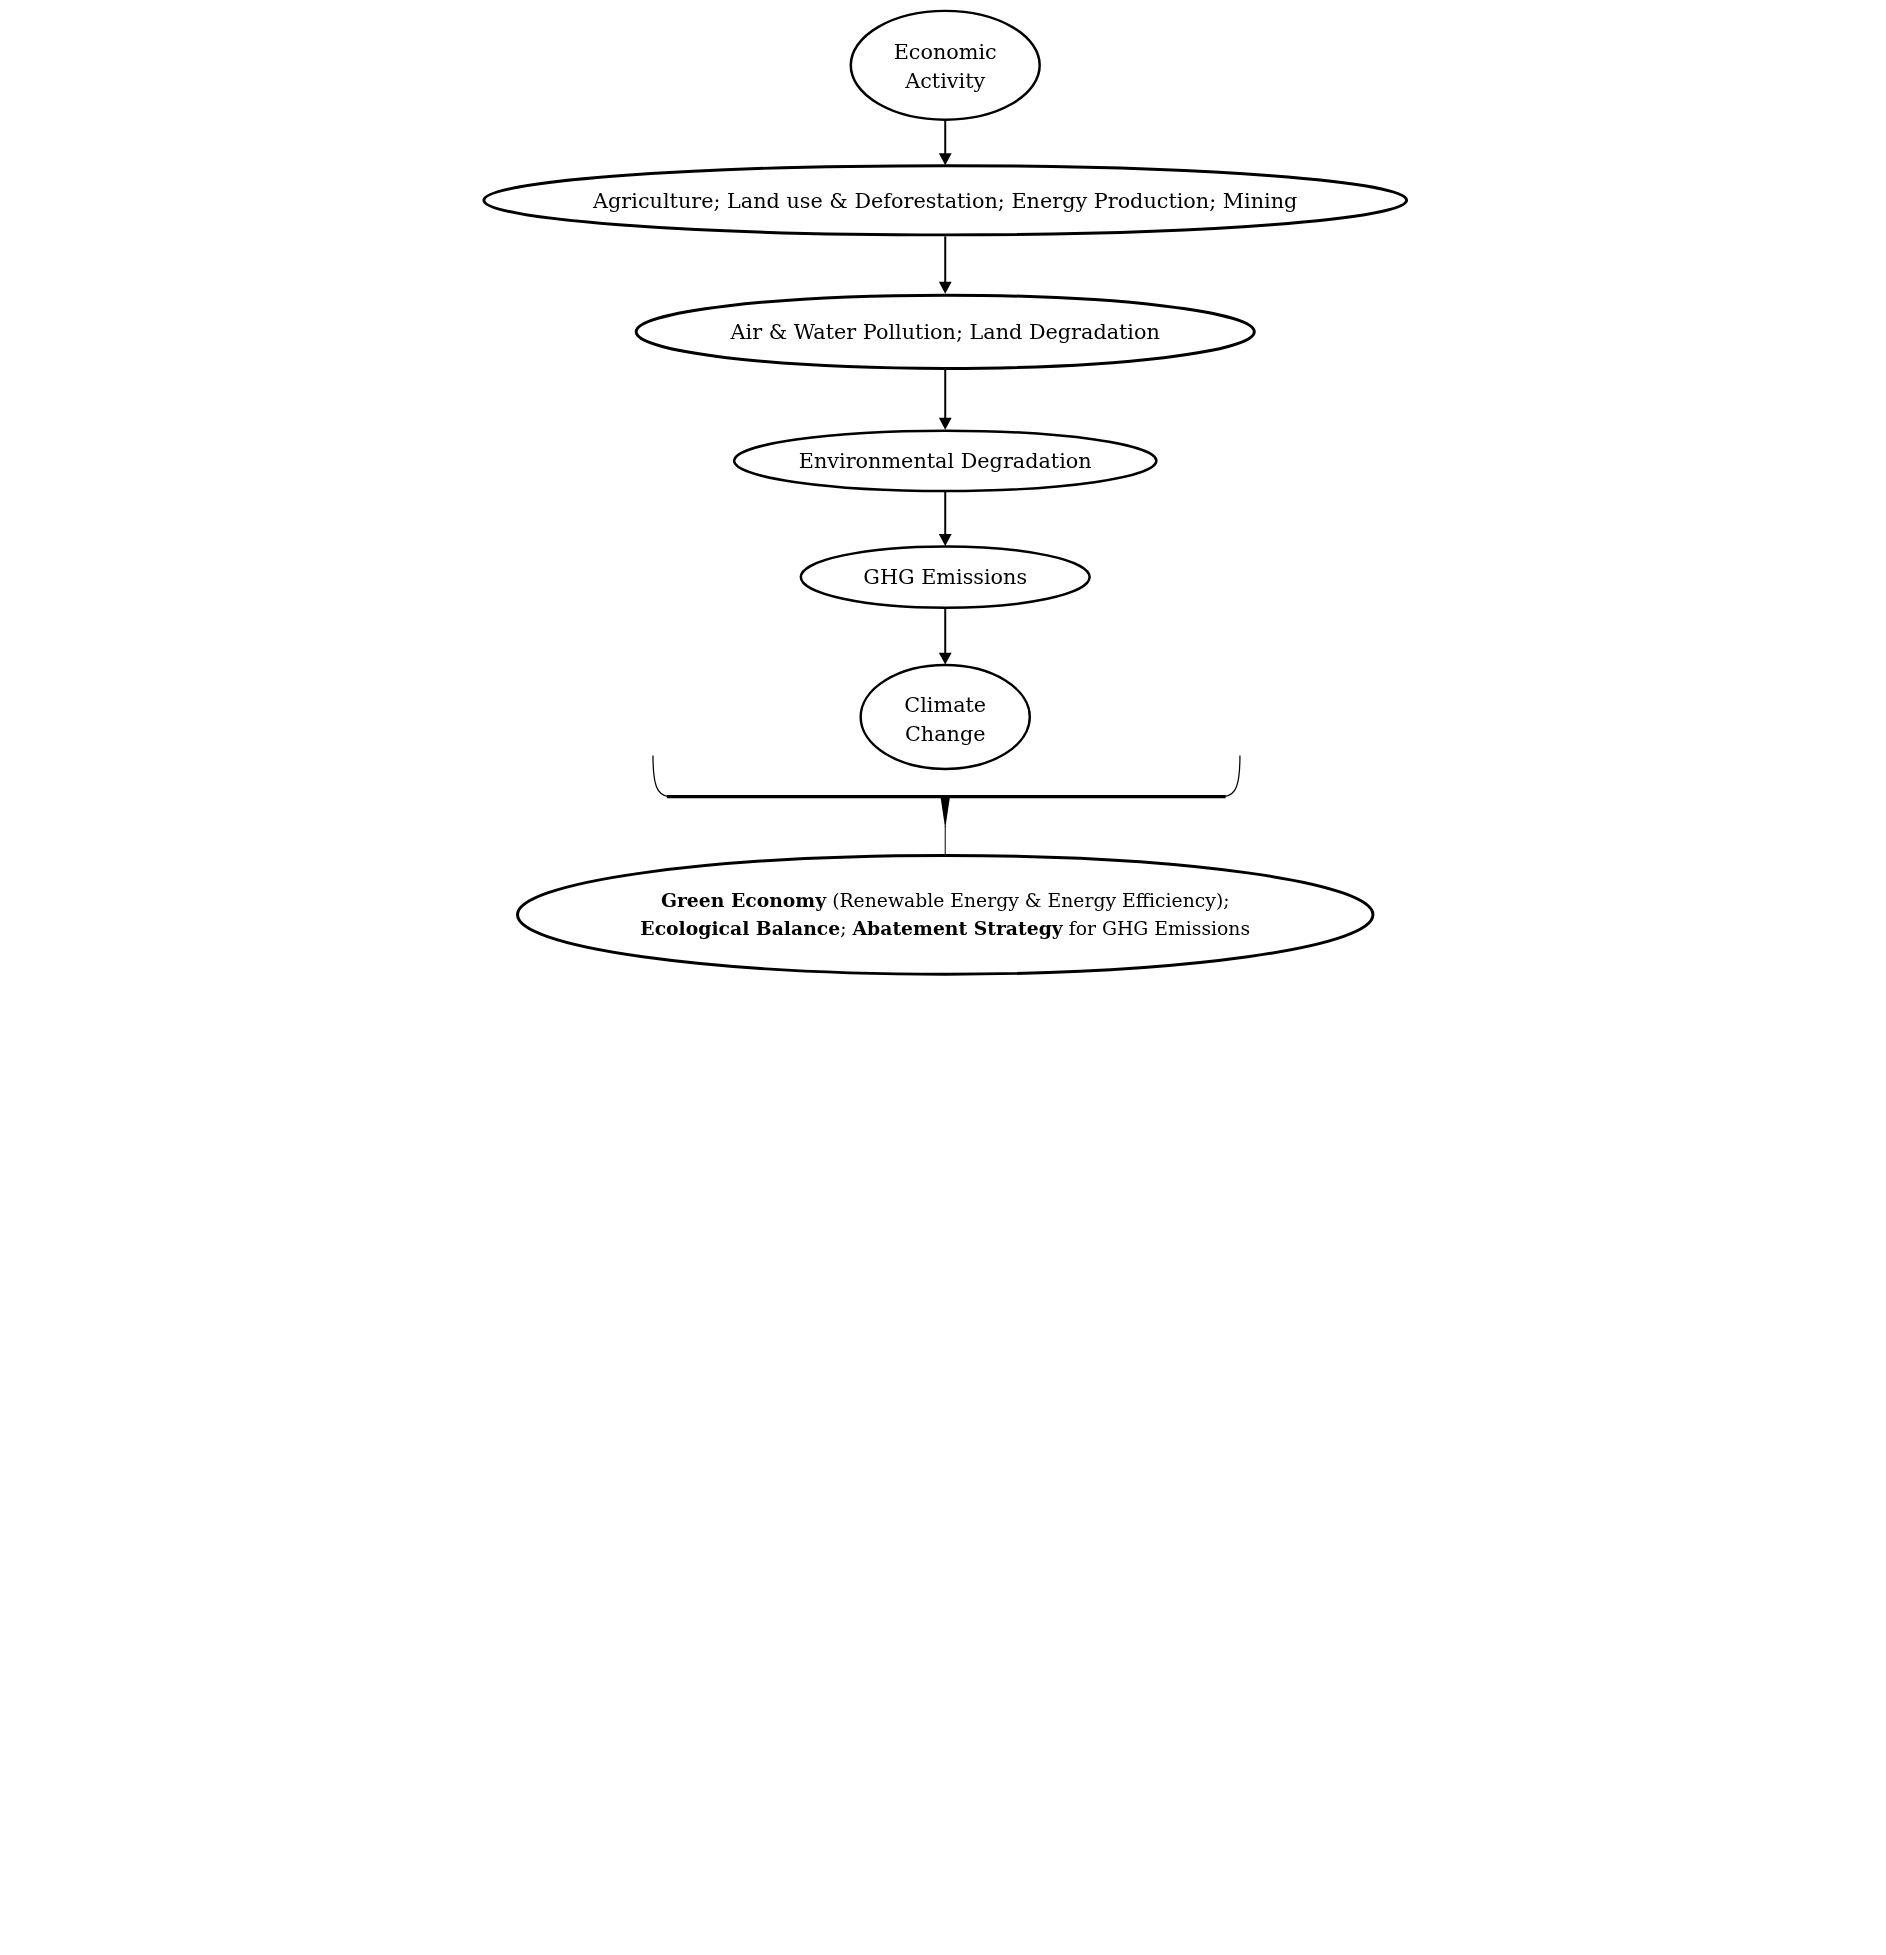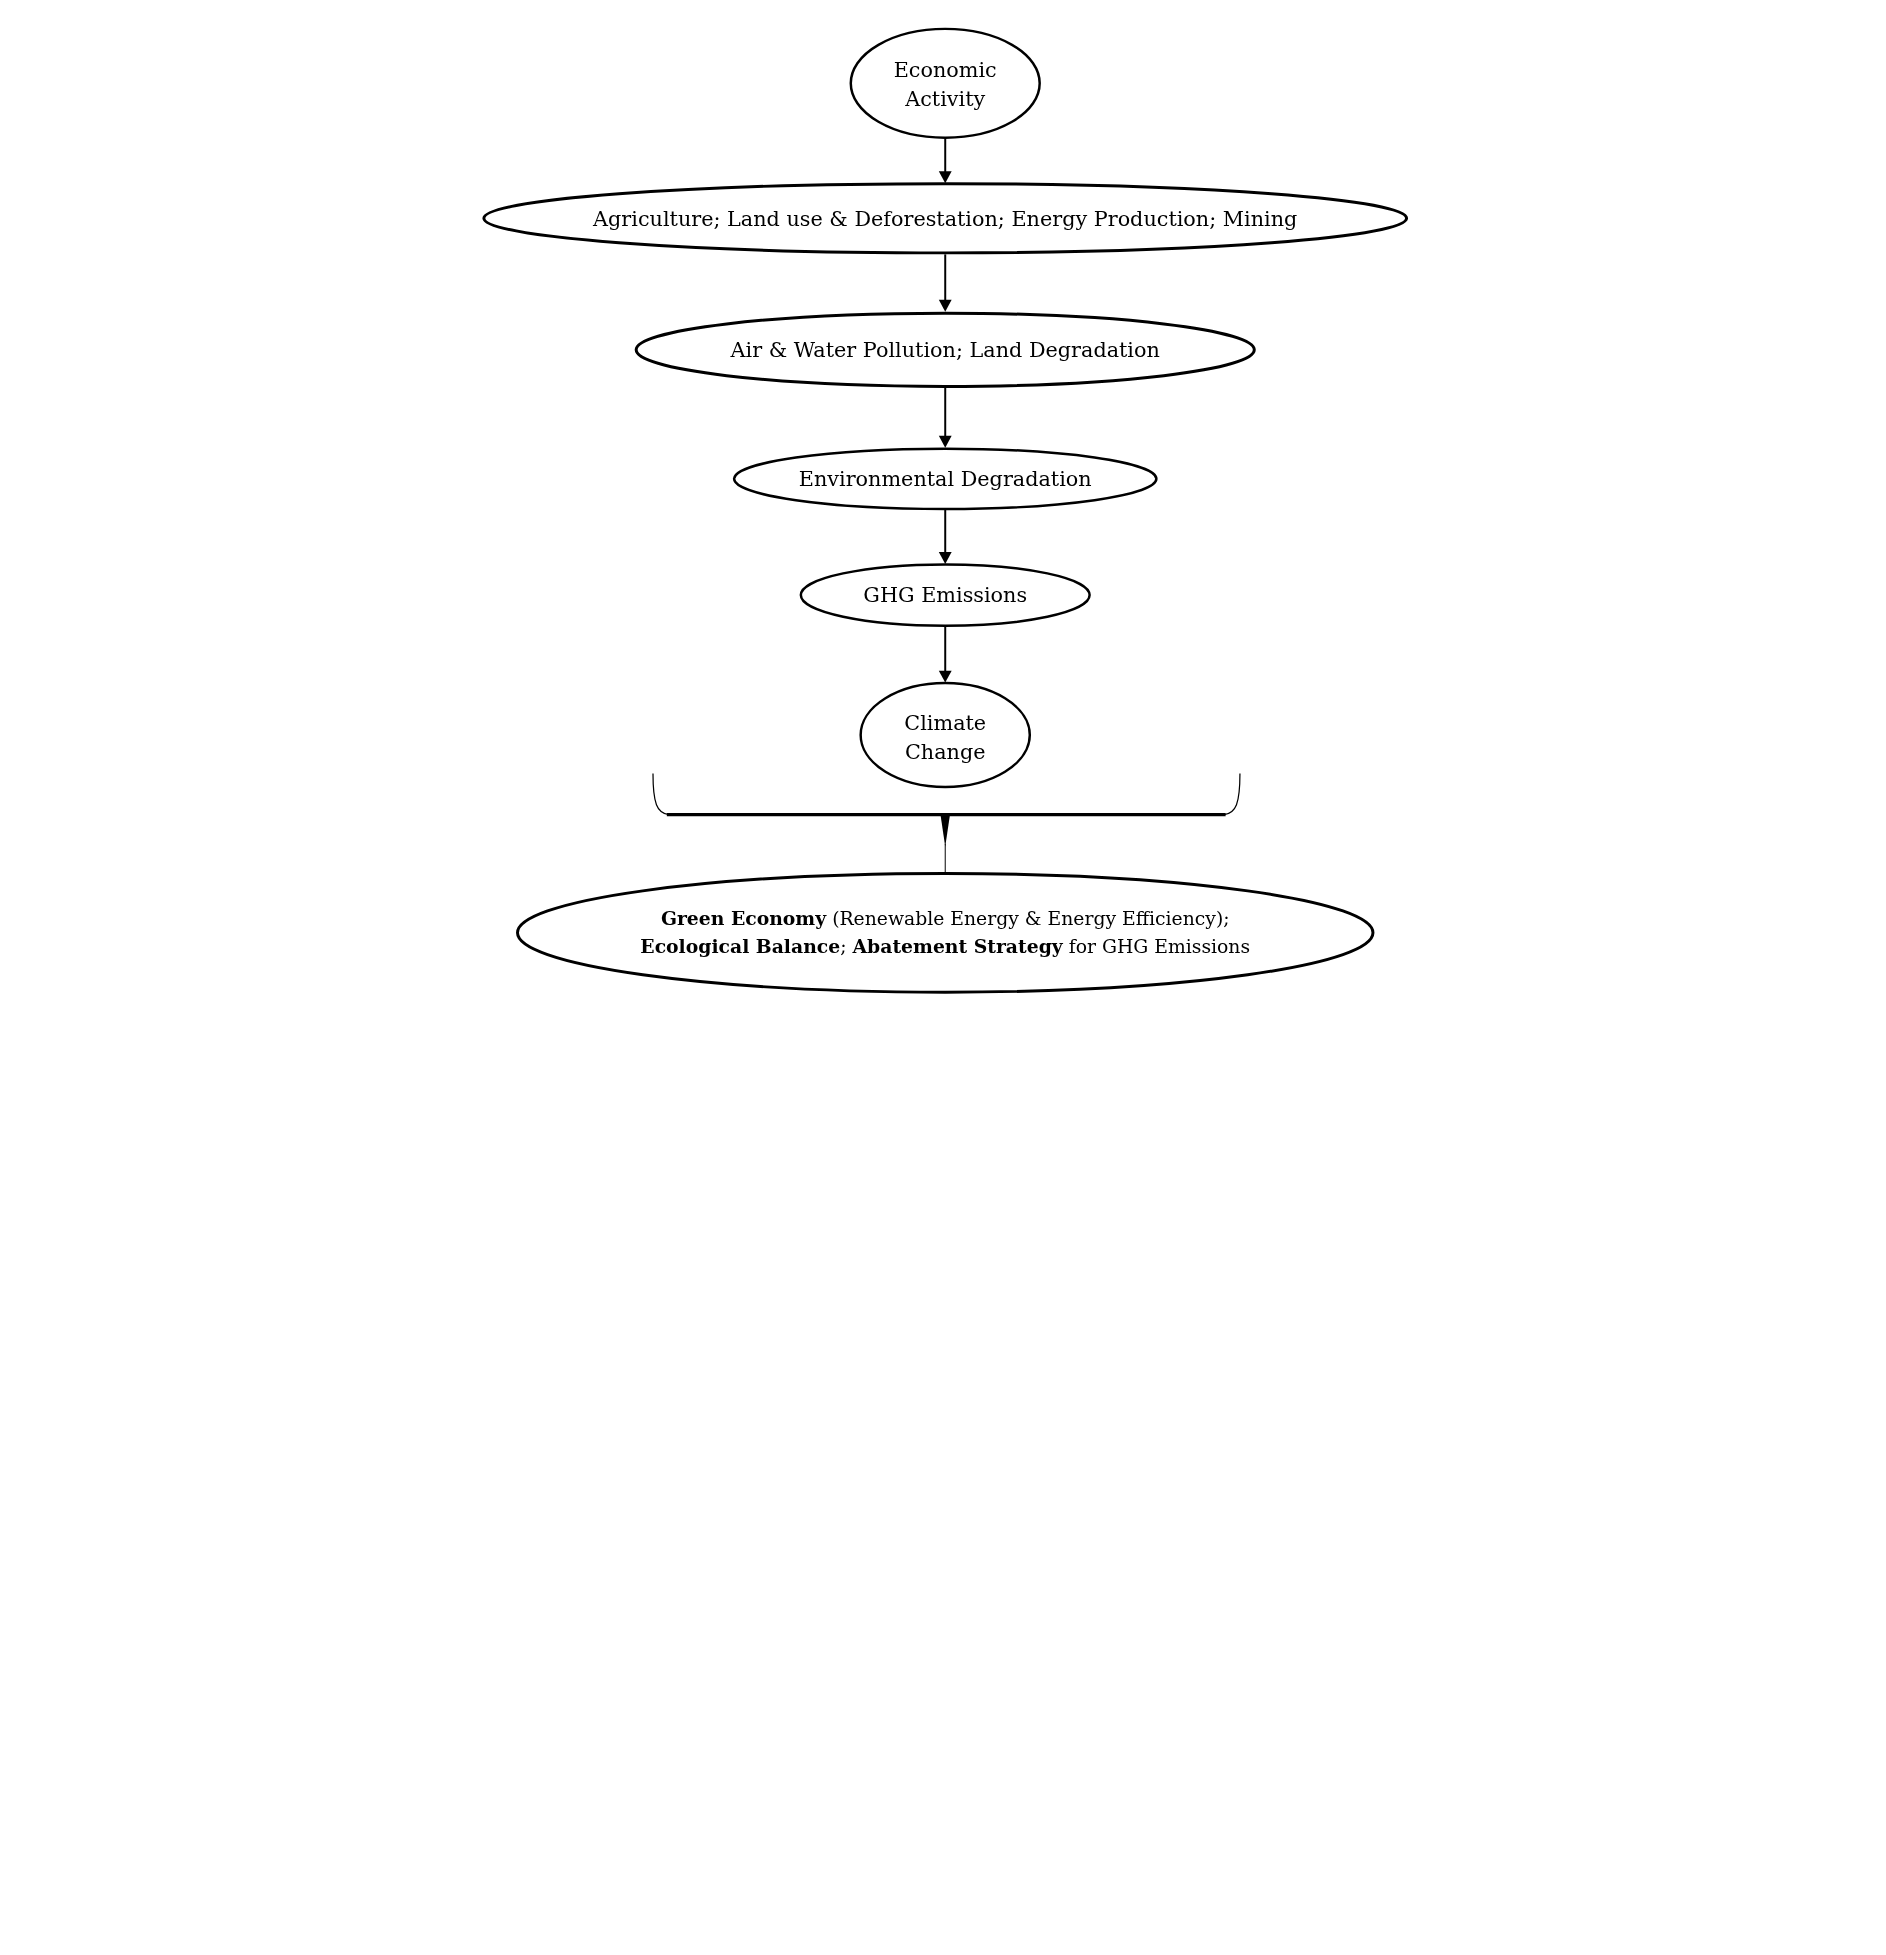--- a/index.html
+++ b/index.html
@@ -3,21 +3,21 @@
 <meta charset="utf-8">
 <style>
   html, body {
     margin: 0;
     padding: 0;
     background: #ffffff;
   }
   .diagram-wrap {
     width: 100%;
     max-width: 943px;
-    margin: 18px auto;
+    margin: 0 auto;
     text-decoration: underline;
   }
   svg {
     display: block;
     width: 100%;
     height: auto;
   }
   .node-shape {
     fill: #ffffff;
     stroke: #000000;

